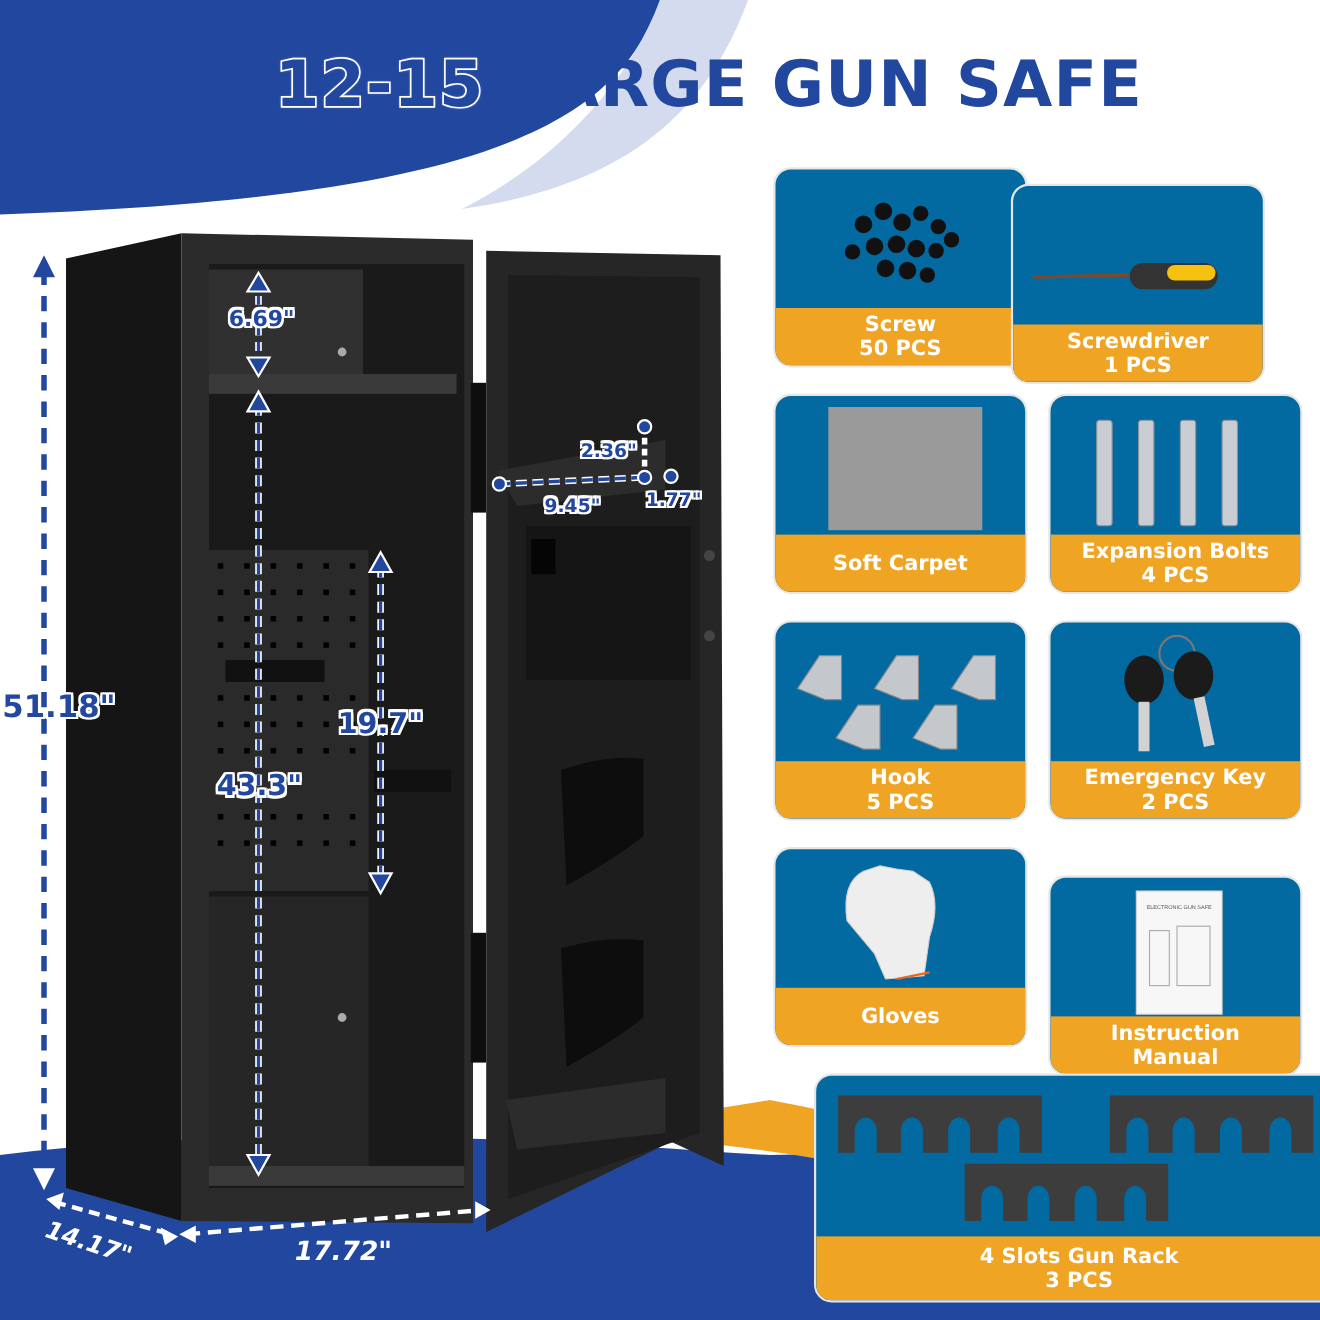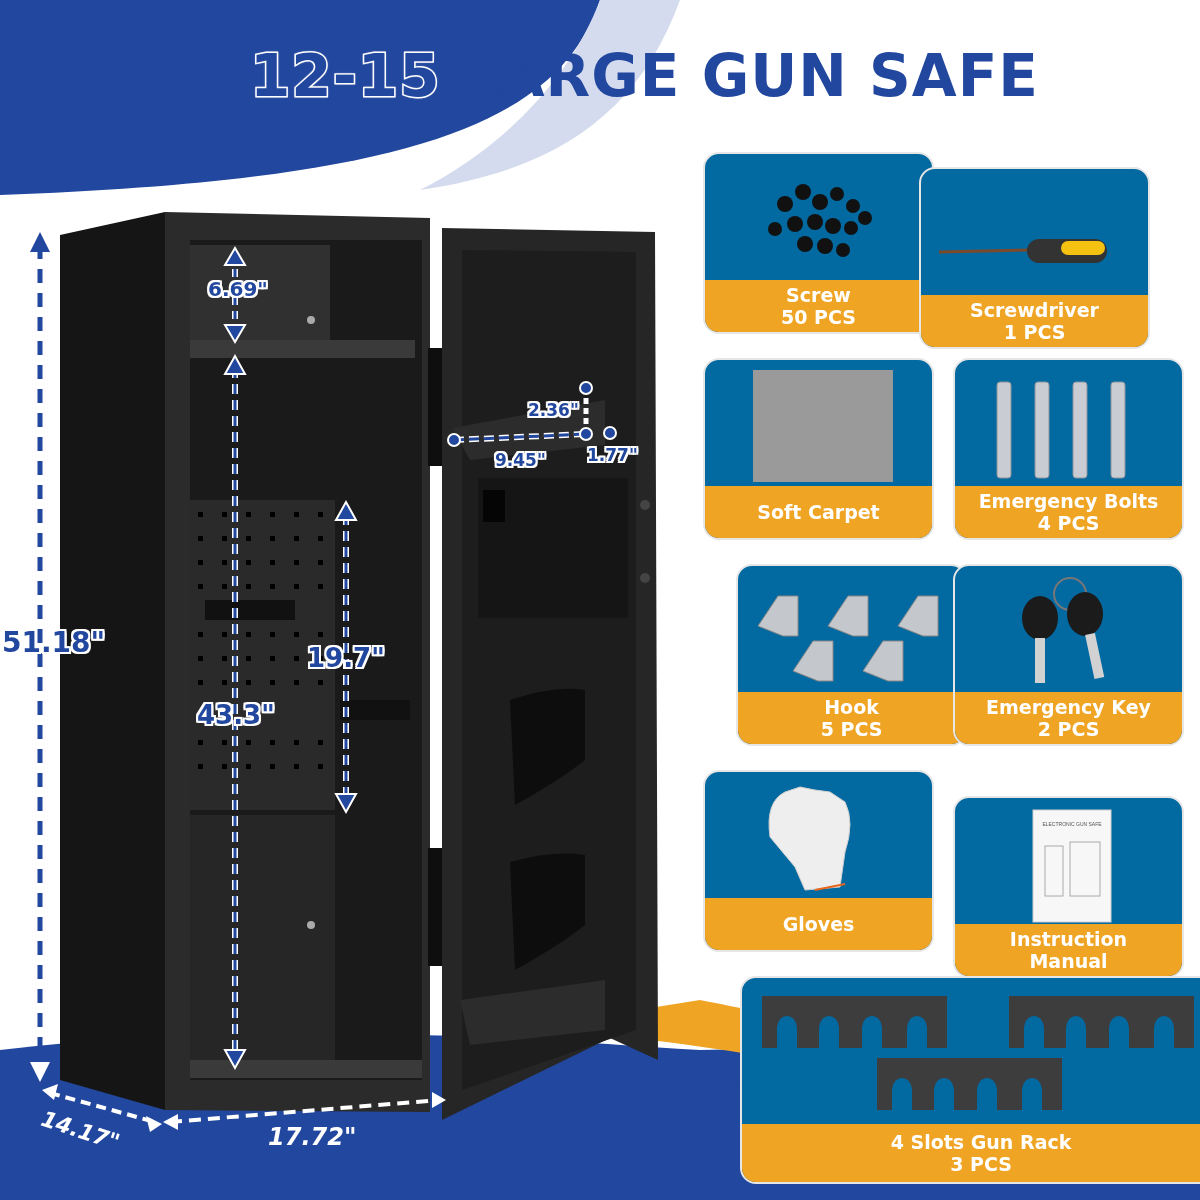--- a/index.html
+++ b/index.html
@@ -240,26 +240,26 @@
 <div class="card" style="left:953px; top:358px;">
   <svg class="pic" viewBox="0 0 231 130">
     <g fill="#c9cdd3" stroke="#8d9399" stroke-width="1">
         <rect x="42" y="22" width="14" height="96" rx="3"></rect>
         <rect x="80" y="22" width="14" height="96" rx="3"></rect>
         <rect x="118" y="22" width="14" height="96" rx="3"></rect>
         <rect x="156" y="22" width="14" height="96" rx="3"></rect>
       </g>
   </svg>
   <div class="band">
-    <span>Emergency Bolts</span>
+    <span>Expansion Bolts</span>
     <span>4 PCS</span>
   </div>
 </div>
 
-<div class="card" style="left:736px; top:564px;padding-left:17px;">
+<div class="card" style="left:703px; top:564px;padding-left:17px;">
   <svg class="pic" viewBox="0 0 231 130">
     <g fill="#c4c8cd" stroke="#888" stroke-width="1">
         <path d="M20 60 L40 30 L60 30 L60 70 L45 70 Z"></path>
         <path d="M90 60 L110 30 L130 30 L130 70 L115 70 Z"></path>
         <path d="M160 60 L180 30 L200 30 L200 70 L185 70 Z"></path>
         <path d="M55 105 L75 75 L95 75 L95 115 L80 115 Z"></path>
         <path d="M125 105 L145 75 L165 75 L165 115 L150 115 Z"></path>
       </g>
   </svg>
   <div class="band">

